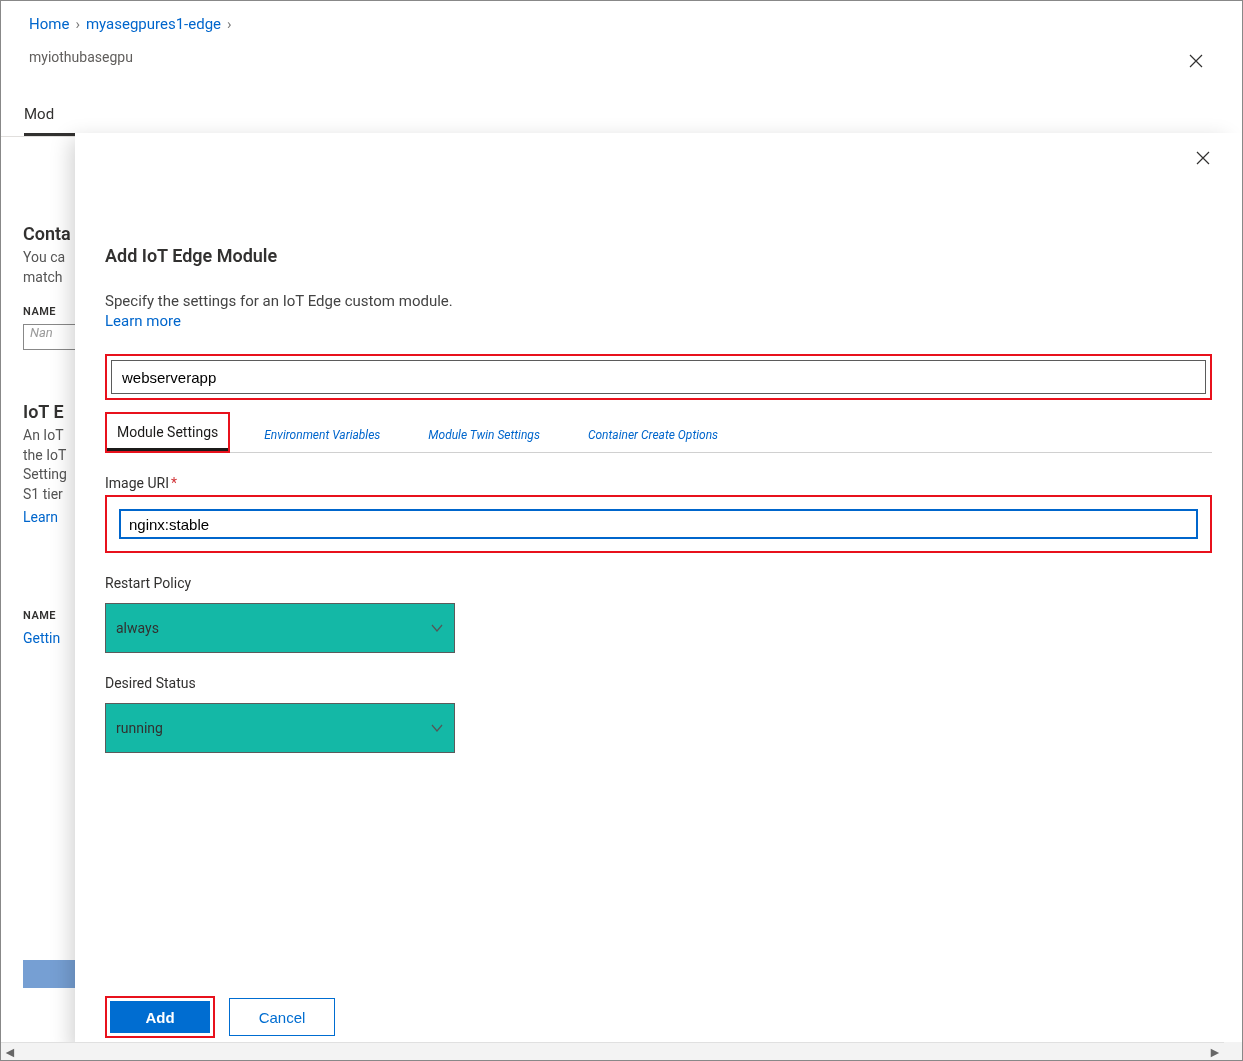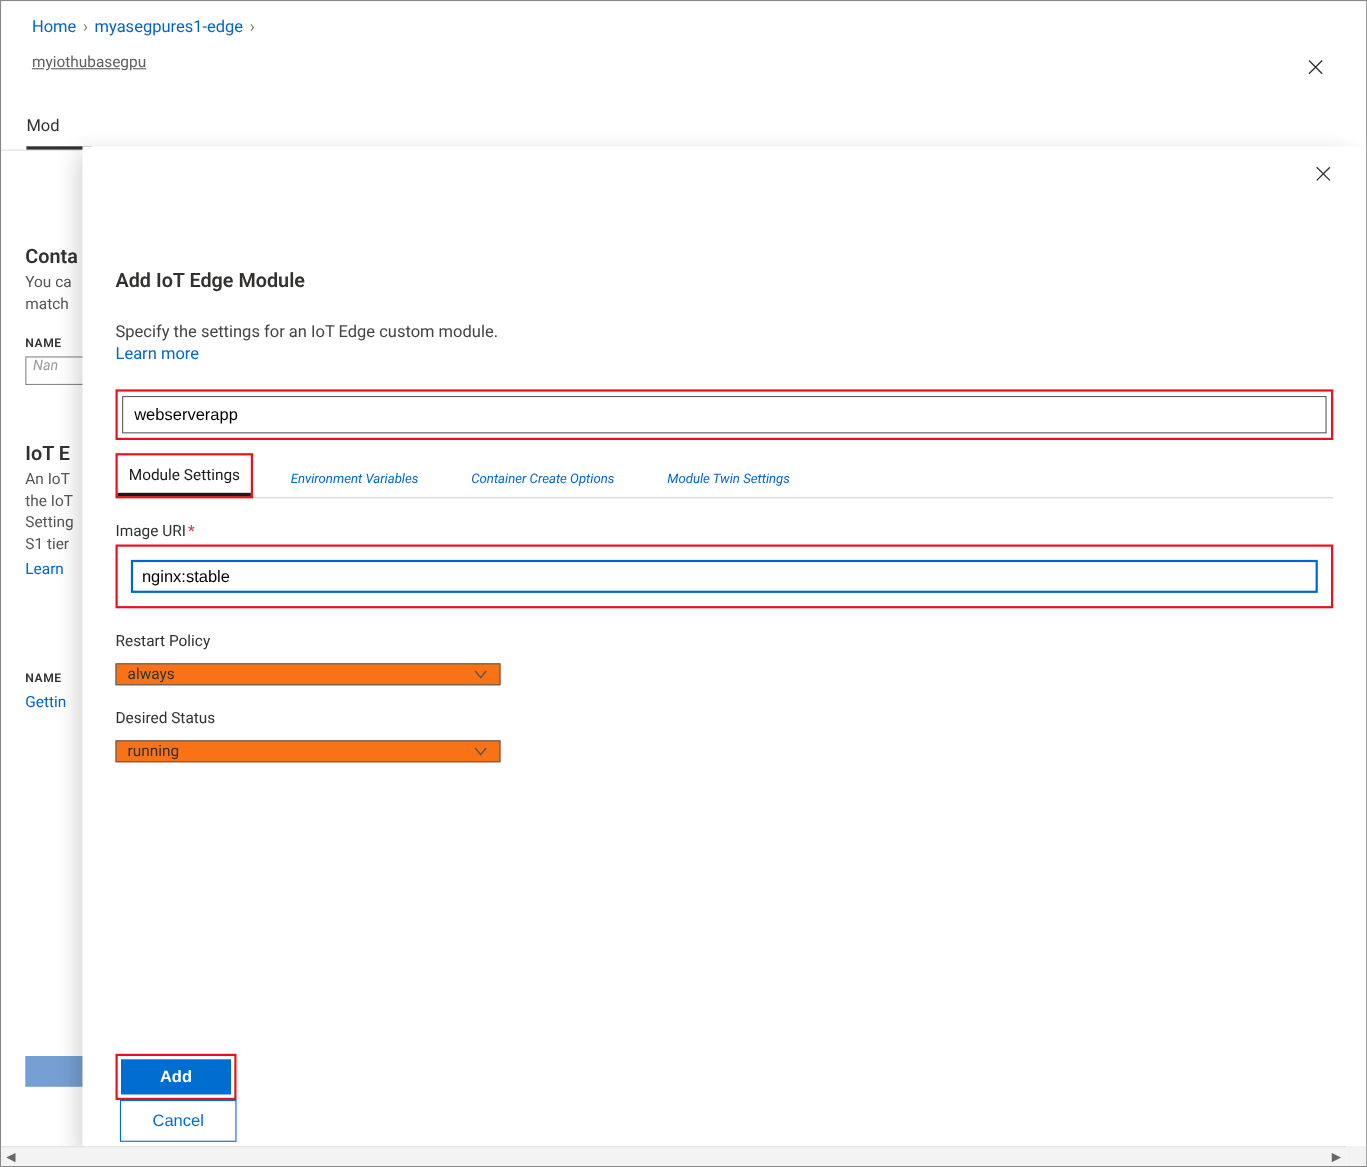--- a/index.html
+++ b/index.html
@@ -41,21 +41,20 @@
     }
     .page-title {
       font-size: 28px;
       font-weight: 600;
       color: #1b1a19;
     }
     .page-sub {
       font-size: 14px;
       color: #605e5c;
       margin-top: 2px;
-      text-decoration: underline;
     }
     .close-page {
       position: absolute;
       top: 8px;
       right: 34px;
       width: 24px; height: 24px;
       cursor: pointer;
       color: #323130;
       display: flex; align-items: center; justify-content: center;
     }
@@ -199,45 +198,45 @@
       border: 2px solid #0066cc;
       padding: 3px 8px;
       font-size: 15px;
       outline: none;
     }
 
     
     .select {
       position: relative;
       width: 350px;
-      height: 20px;
+      height: 50px;
       border: 1px solid #5b5b5b;
       display: flex;
       align-items: center;
       padding: 0 10px;
       cursor: pointer;
       margin-top: 12px;
-      background: #f97316;
+      background: #14b8a6;
     }
     .select .chev {
       position: absolute;
       right: 10px;
       top: 50%;
       transform: translateY(-50%);
       color: #555;
     }
 
     
     .panel-footer {
       position: absolute;
       bottom: 22px;
       left: 30px;
       display: flex;
-      align-items: flex-end;
-      flex-direction: column;
+      gap: 14px;
+      align-items: center;
     }
     .btn-add-wrap {
       border: 2px solid #e8111c;
       padding: 3px;
     }
     .btn-add {
       background: #006dd1;
       color: #fff;
       font-weight: 600;
       font-size: 15px;
@@ -332,22 +331,22 @@
     <div class="module-name-wrap">
       <input type="text" value="webserverapp" style="">
     </div>
 
     
     <div class="tabs-wrap">
       <span class="tab-active-wrap">
         <span class="tab-active">Module Settings</span>
       </span>
       <span class="tab tab-inactive">Environment Variables</span>
+      <span class="tab tab-inactive">Module Twin Settings</span>
       <span class="tab tab-inactive">Container Create Options</span>
-      <span class="tab tab-inactive">Module Twin Settings</span>
     </div>
 
     
     <div class="field-label" style="margin-top:22px;">
       <span>Image URI</span><span class="req">*</span>
     </div>
     <div class="image-uri-wrap">
       <input type="text" value="nginx:stable" style="">
     </div>
 

